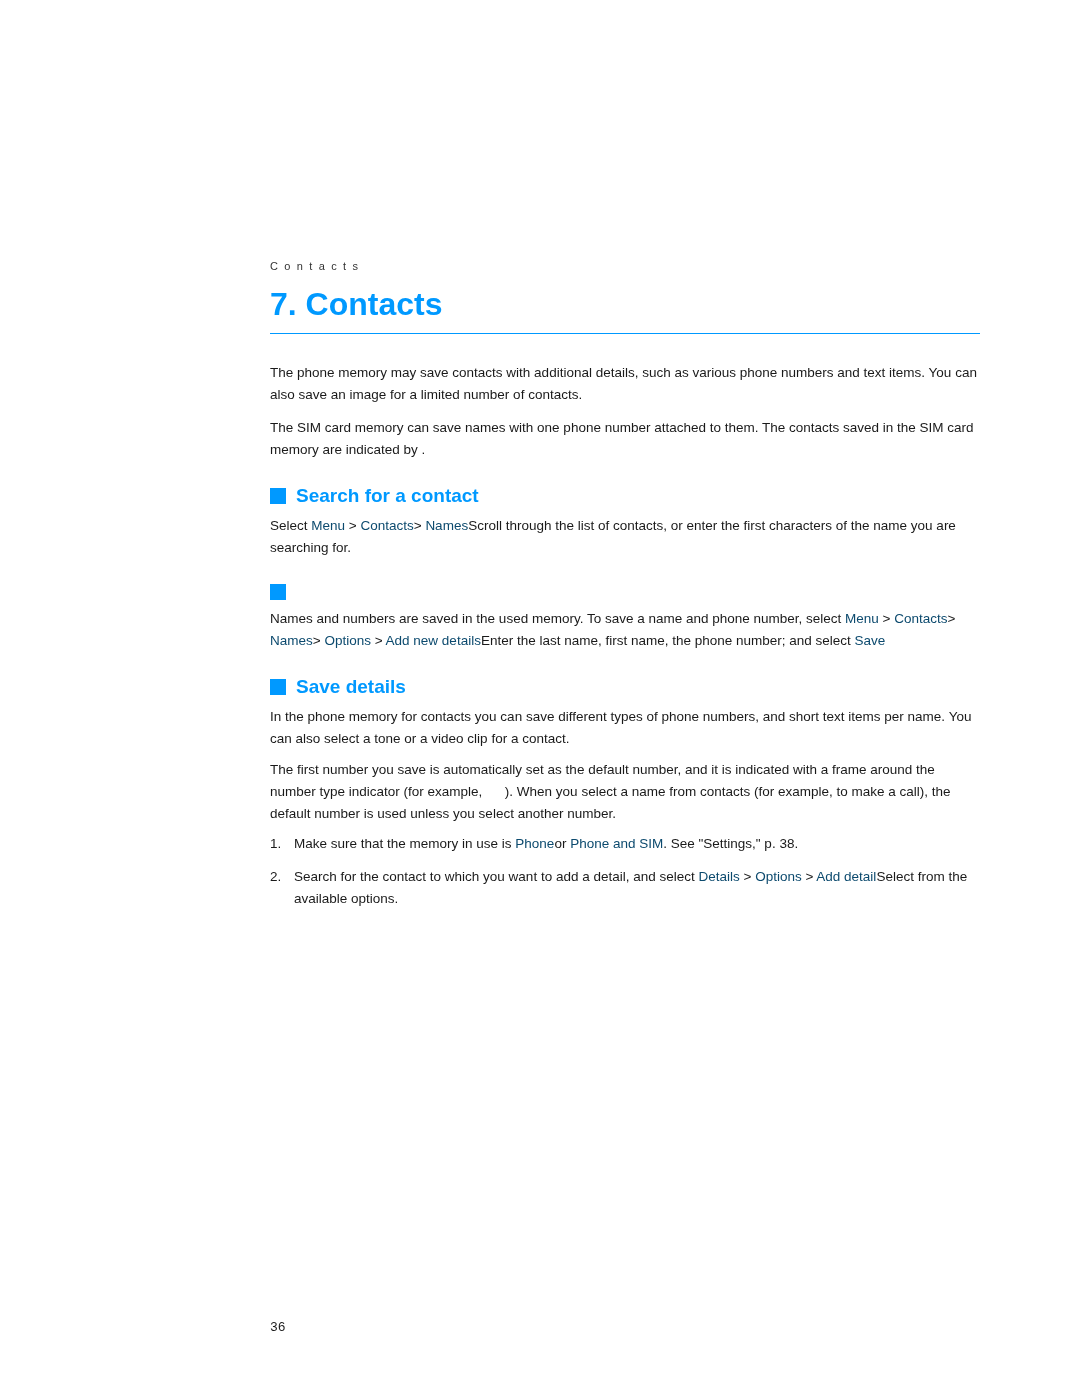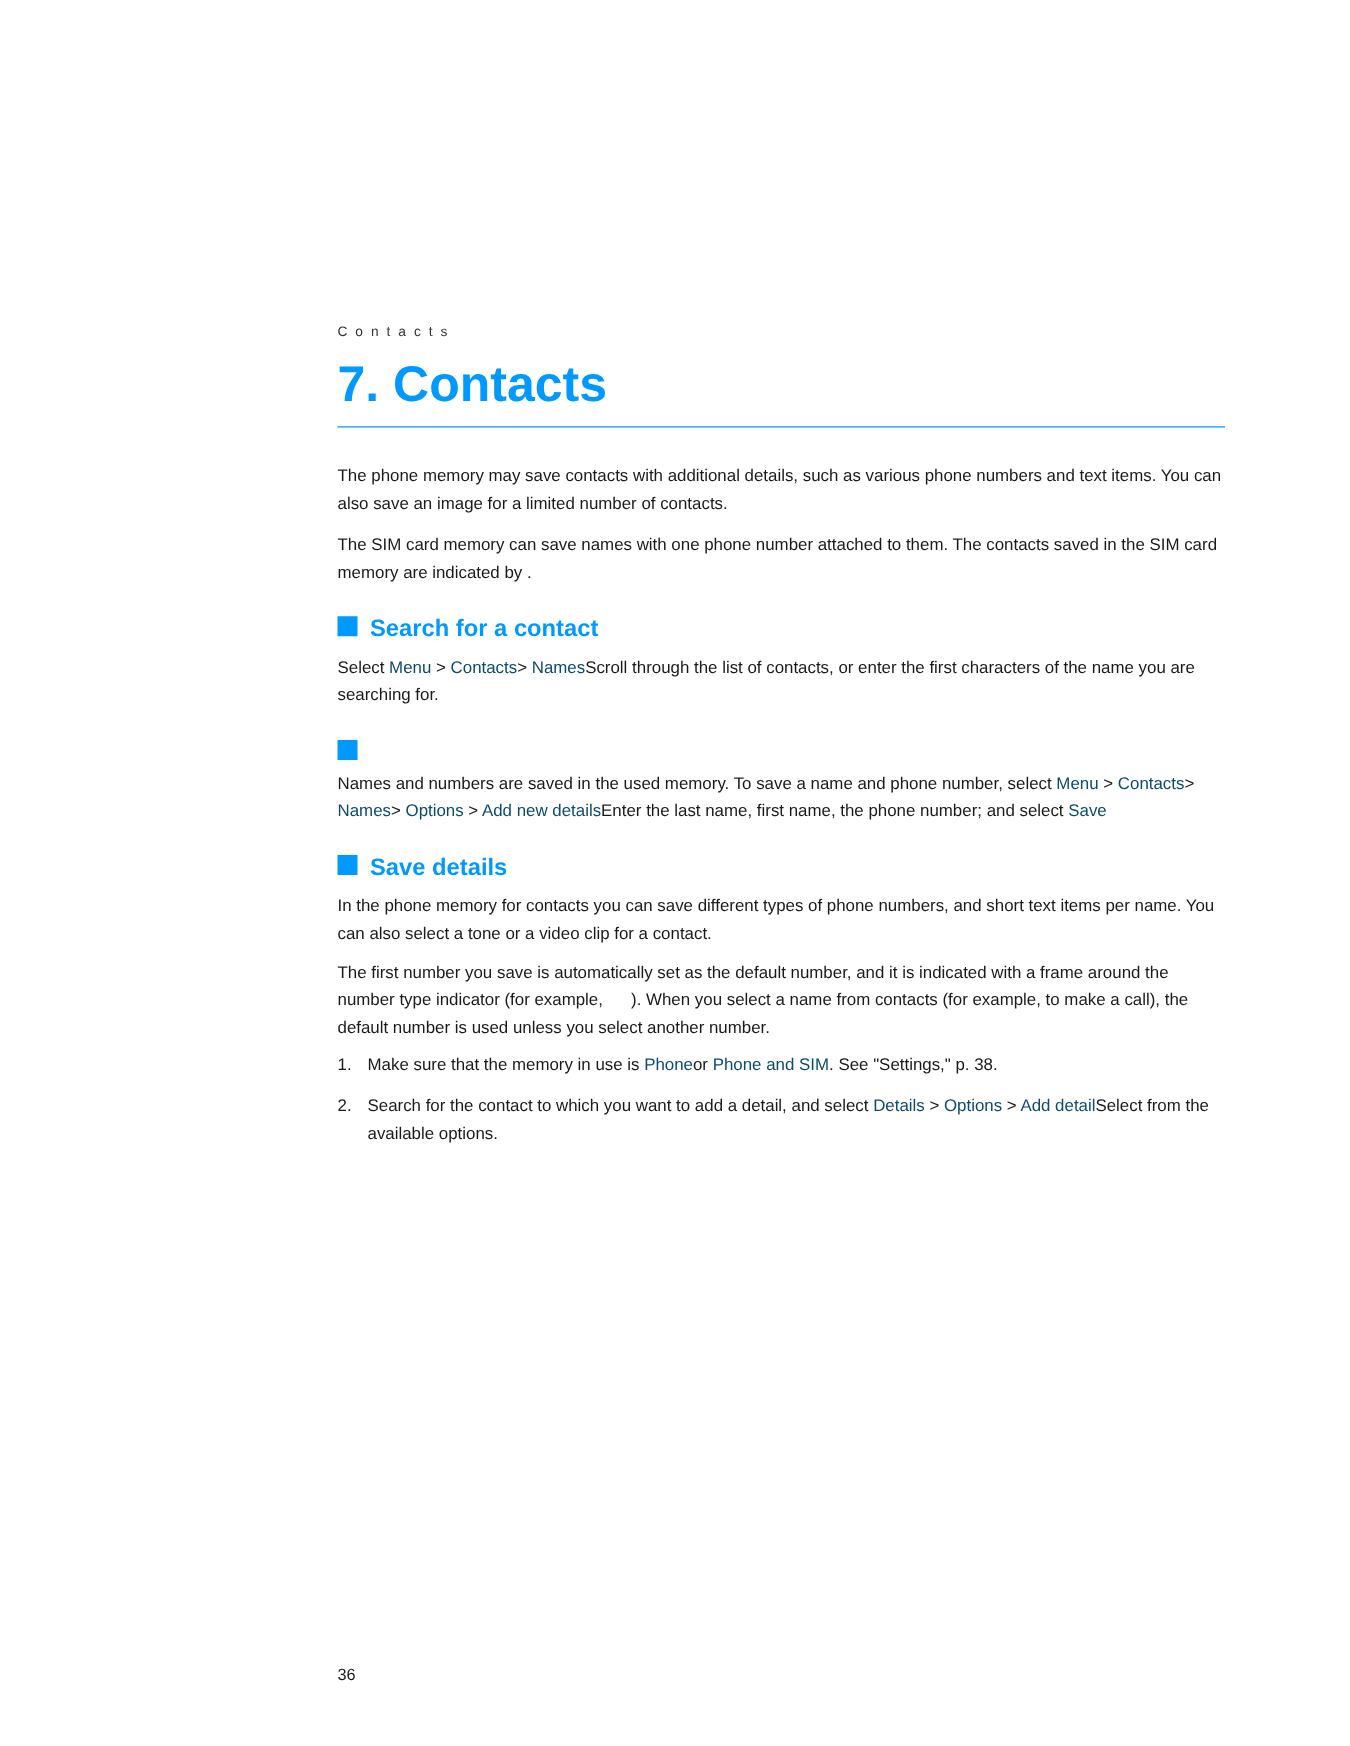--- a/index.html
+++ b/index.html
@@ -34,21 +34,21 @@
 
     .chapter-label {
       font-size: 11px;
       letter-spacing: 0.15em;
       color: #333;
       margin-bottom: 14px;
       font-weight: normal;
     }
 
     .chapter-title {
-      font-size: 40px;
+      font-size: 32px;
       color: #0099ff;
       font-weight: bold;
       margin-bottom: 6px;
       padding-bottom: 10px;
       border-bottom: 1.5px solid #0099ff;
       display: inline-block;
       width: 100%;
     }
 
     .intro-text {
@@ -62,21 +62,21 @@
       color: #1a1a1a;
       margin-bottom: 10px;
     }
 
     .section {
       margin-top: 24px;
     }
 
     .section-heading {
       display: flex;
-      align-items: flex-start;
+      align-items: center;
       margin-bottom: 8px;
     }
 
     .section-icon {
       width: 16px;
       height: 16px;
       background: #0099ff;
       display: inline-block;
       margin-right: 10px;
       flex-shrink: 0;
@@ -121,24 +121,25 @@
       min-width: 24px;
       font-weight: normal;
     }
 
     .numbered-list li .li-text {
       flex: 1;
     }
 
     .page-number {
       position: absolute;
-      bottom: 50px;
+      bottom: 62px;
       left: 270px;
       font-size: 13px;
       color: #1a1a1a;
+      font-family: Liberation Mono, monospace;
     }
   </style>
 </head>
 <body>
 
 <div class="page">
   <div class="content-area">
 
     <div class="chapter-label">C o n t a c t s</div>
 

